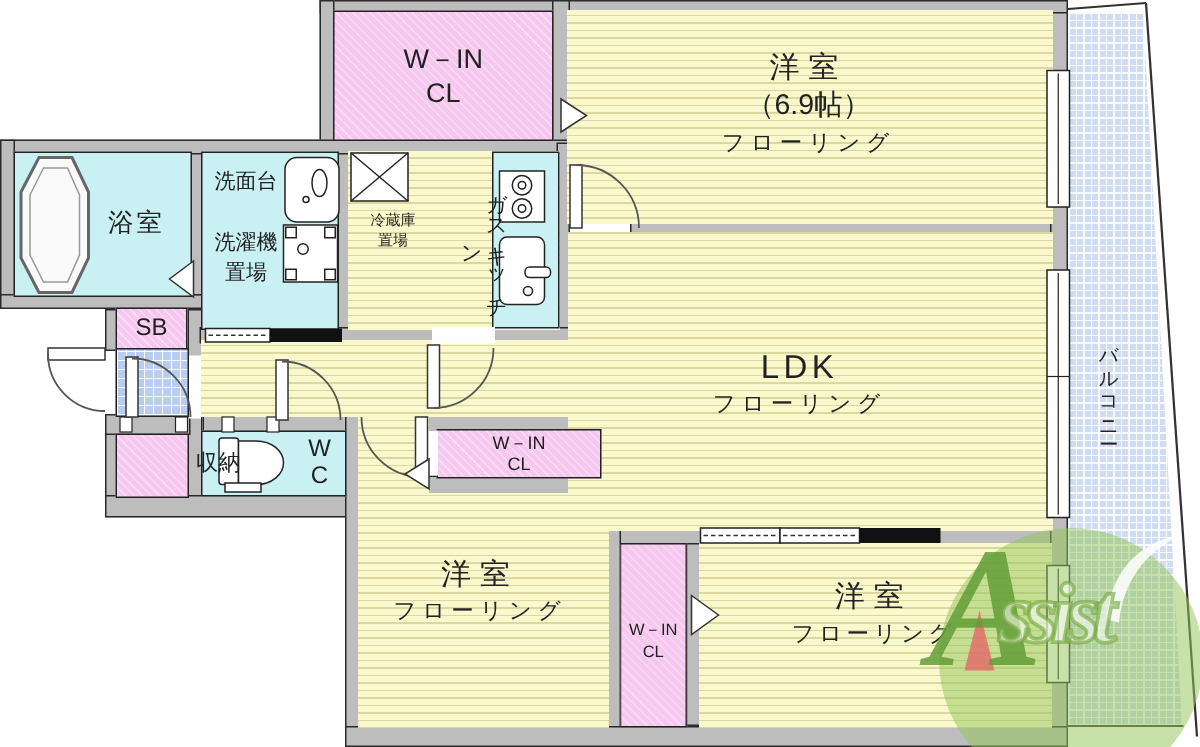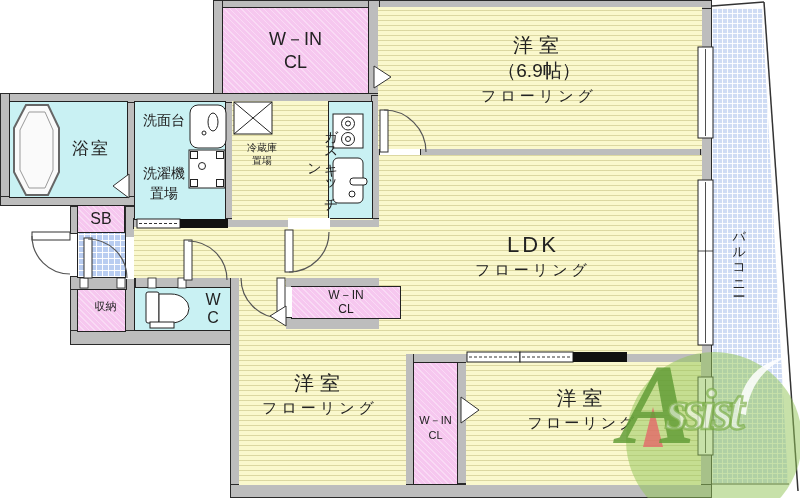--- a/index.html
+++ b/index.html
@@ -241,39 +241,39 @@
     </div>
 
   <div class="label" style="left:60px;top:139px;width:62px;font-size:17px;letter-spacing:2px;">
     <span>浴室</span>
   </div>
 
   <div class="label" style="left:137px;top:112px;width:54px;font-size:14px;">
     <span>洗面台</span>
   </div>
 
-  <div class="label" style="left:137px;top:152px;width:54px;font-size:14px;line-height:1.4;margin-top:12px;">
+  <div class="label" style="left:137px;top:152px;width:54px;font-size:14px;line-height:1.4;">
     <span>洗濯機</span>
     <span>置場</span>
   </div>
 
   <div class="label" style="left:235px;top:141px;width:54px;font-size:10px;line-height:1.3;">
     <span>冷蔵庫</span>
     <span>置場</span>
   </div>
 
   <div class="label vert" style="left:306px;top:112px;height:100px;font-size:14px;letter-spacing:1px;">
       <span>ガスキッチン</span>
     </div>
 
   <div class="label" style="left:77px;top:209px;width:48px;font-size:16px;">
     <span>SB</span>
   </div>
 
-  <div class="label" style="left:77px;top:300px;width:57px;font-size:11px;">
+  <div class="label" style="left:77px;top:300px;width:57px;font-size:15px;padding-left:40px;">
     <span>収納</span>
   </div>
 
   <div class="label" style="left:198px;top:291px;width:30px;font-size:16px;line-height:1.1;">
     <span>W</span>
     <span>C</span>
   </div>
 
   <div class="label" style="left:292px;top:288px;width:108px;font-size:12px;line-height:1.2;">
     <span>W－IN</span>

